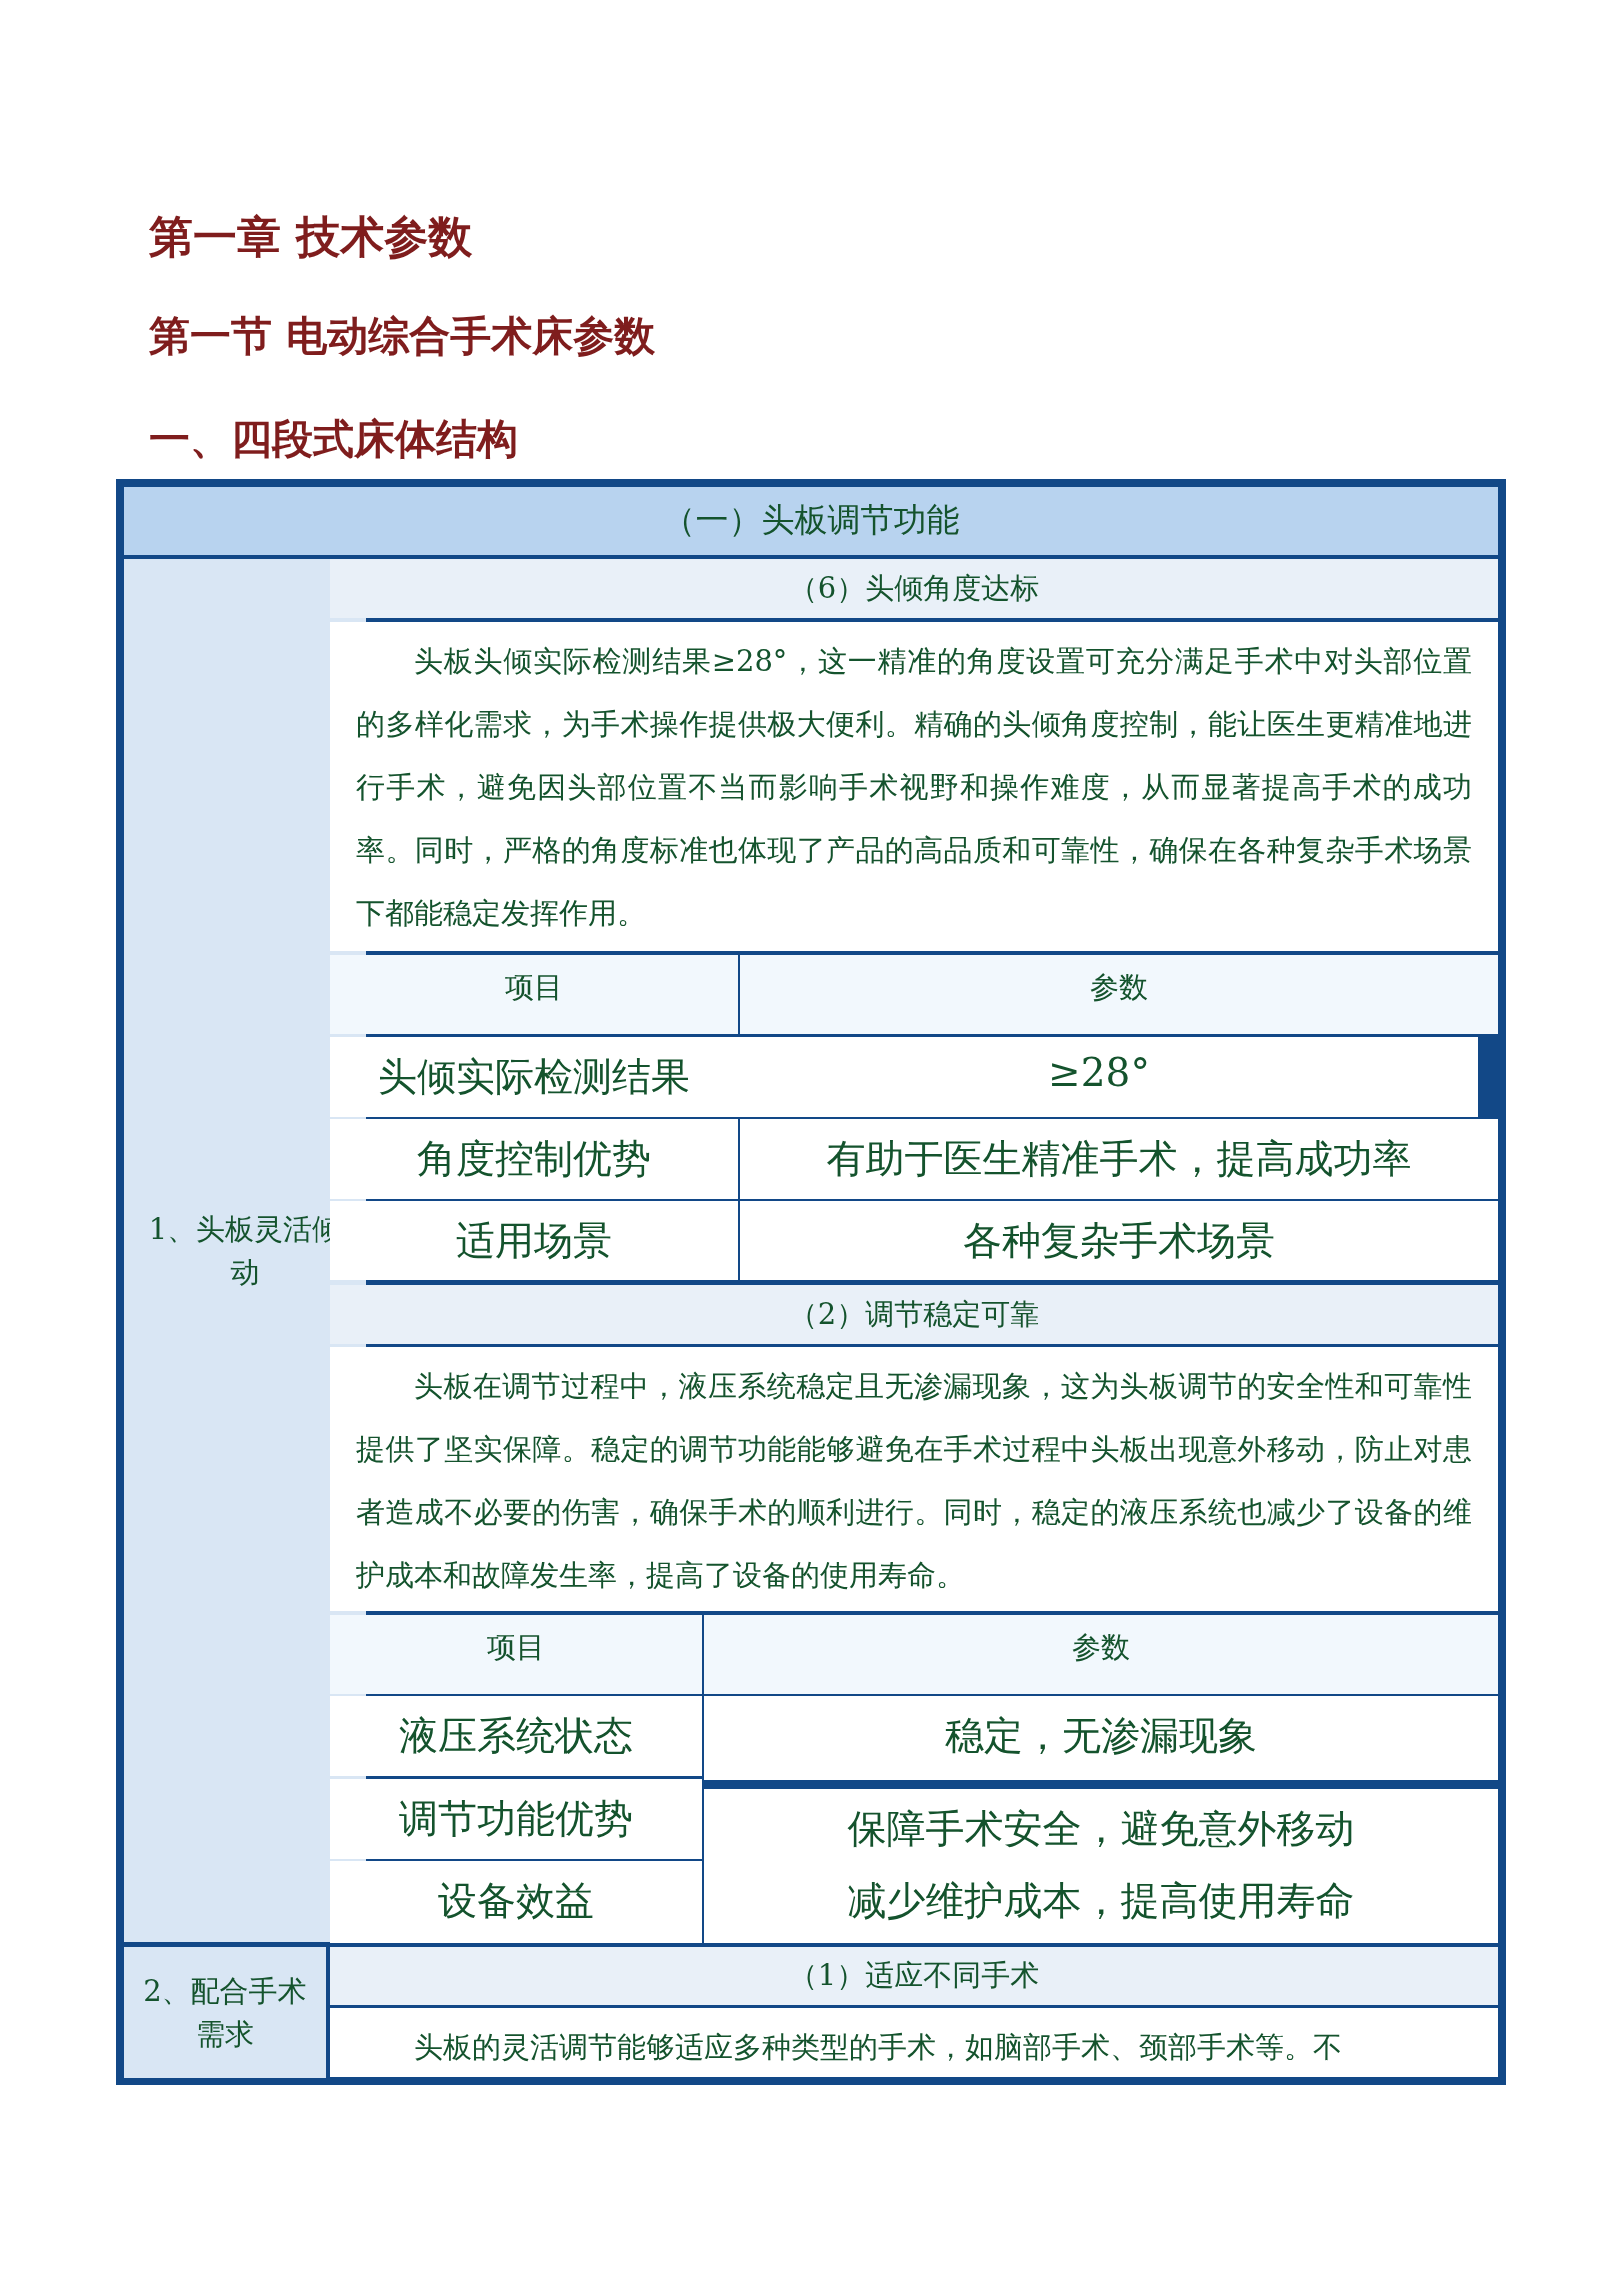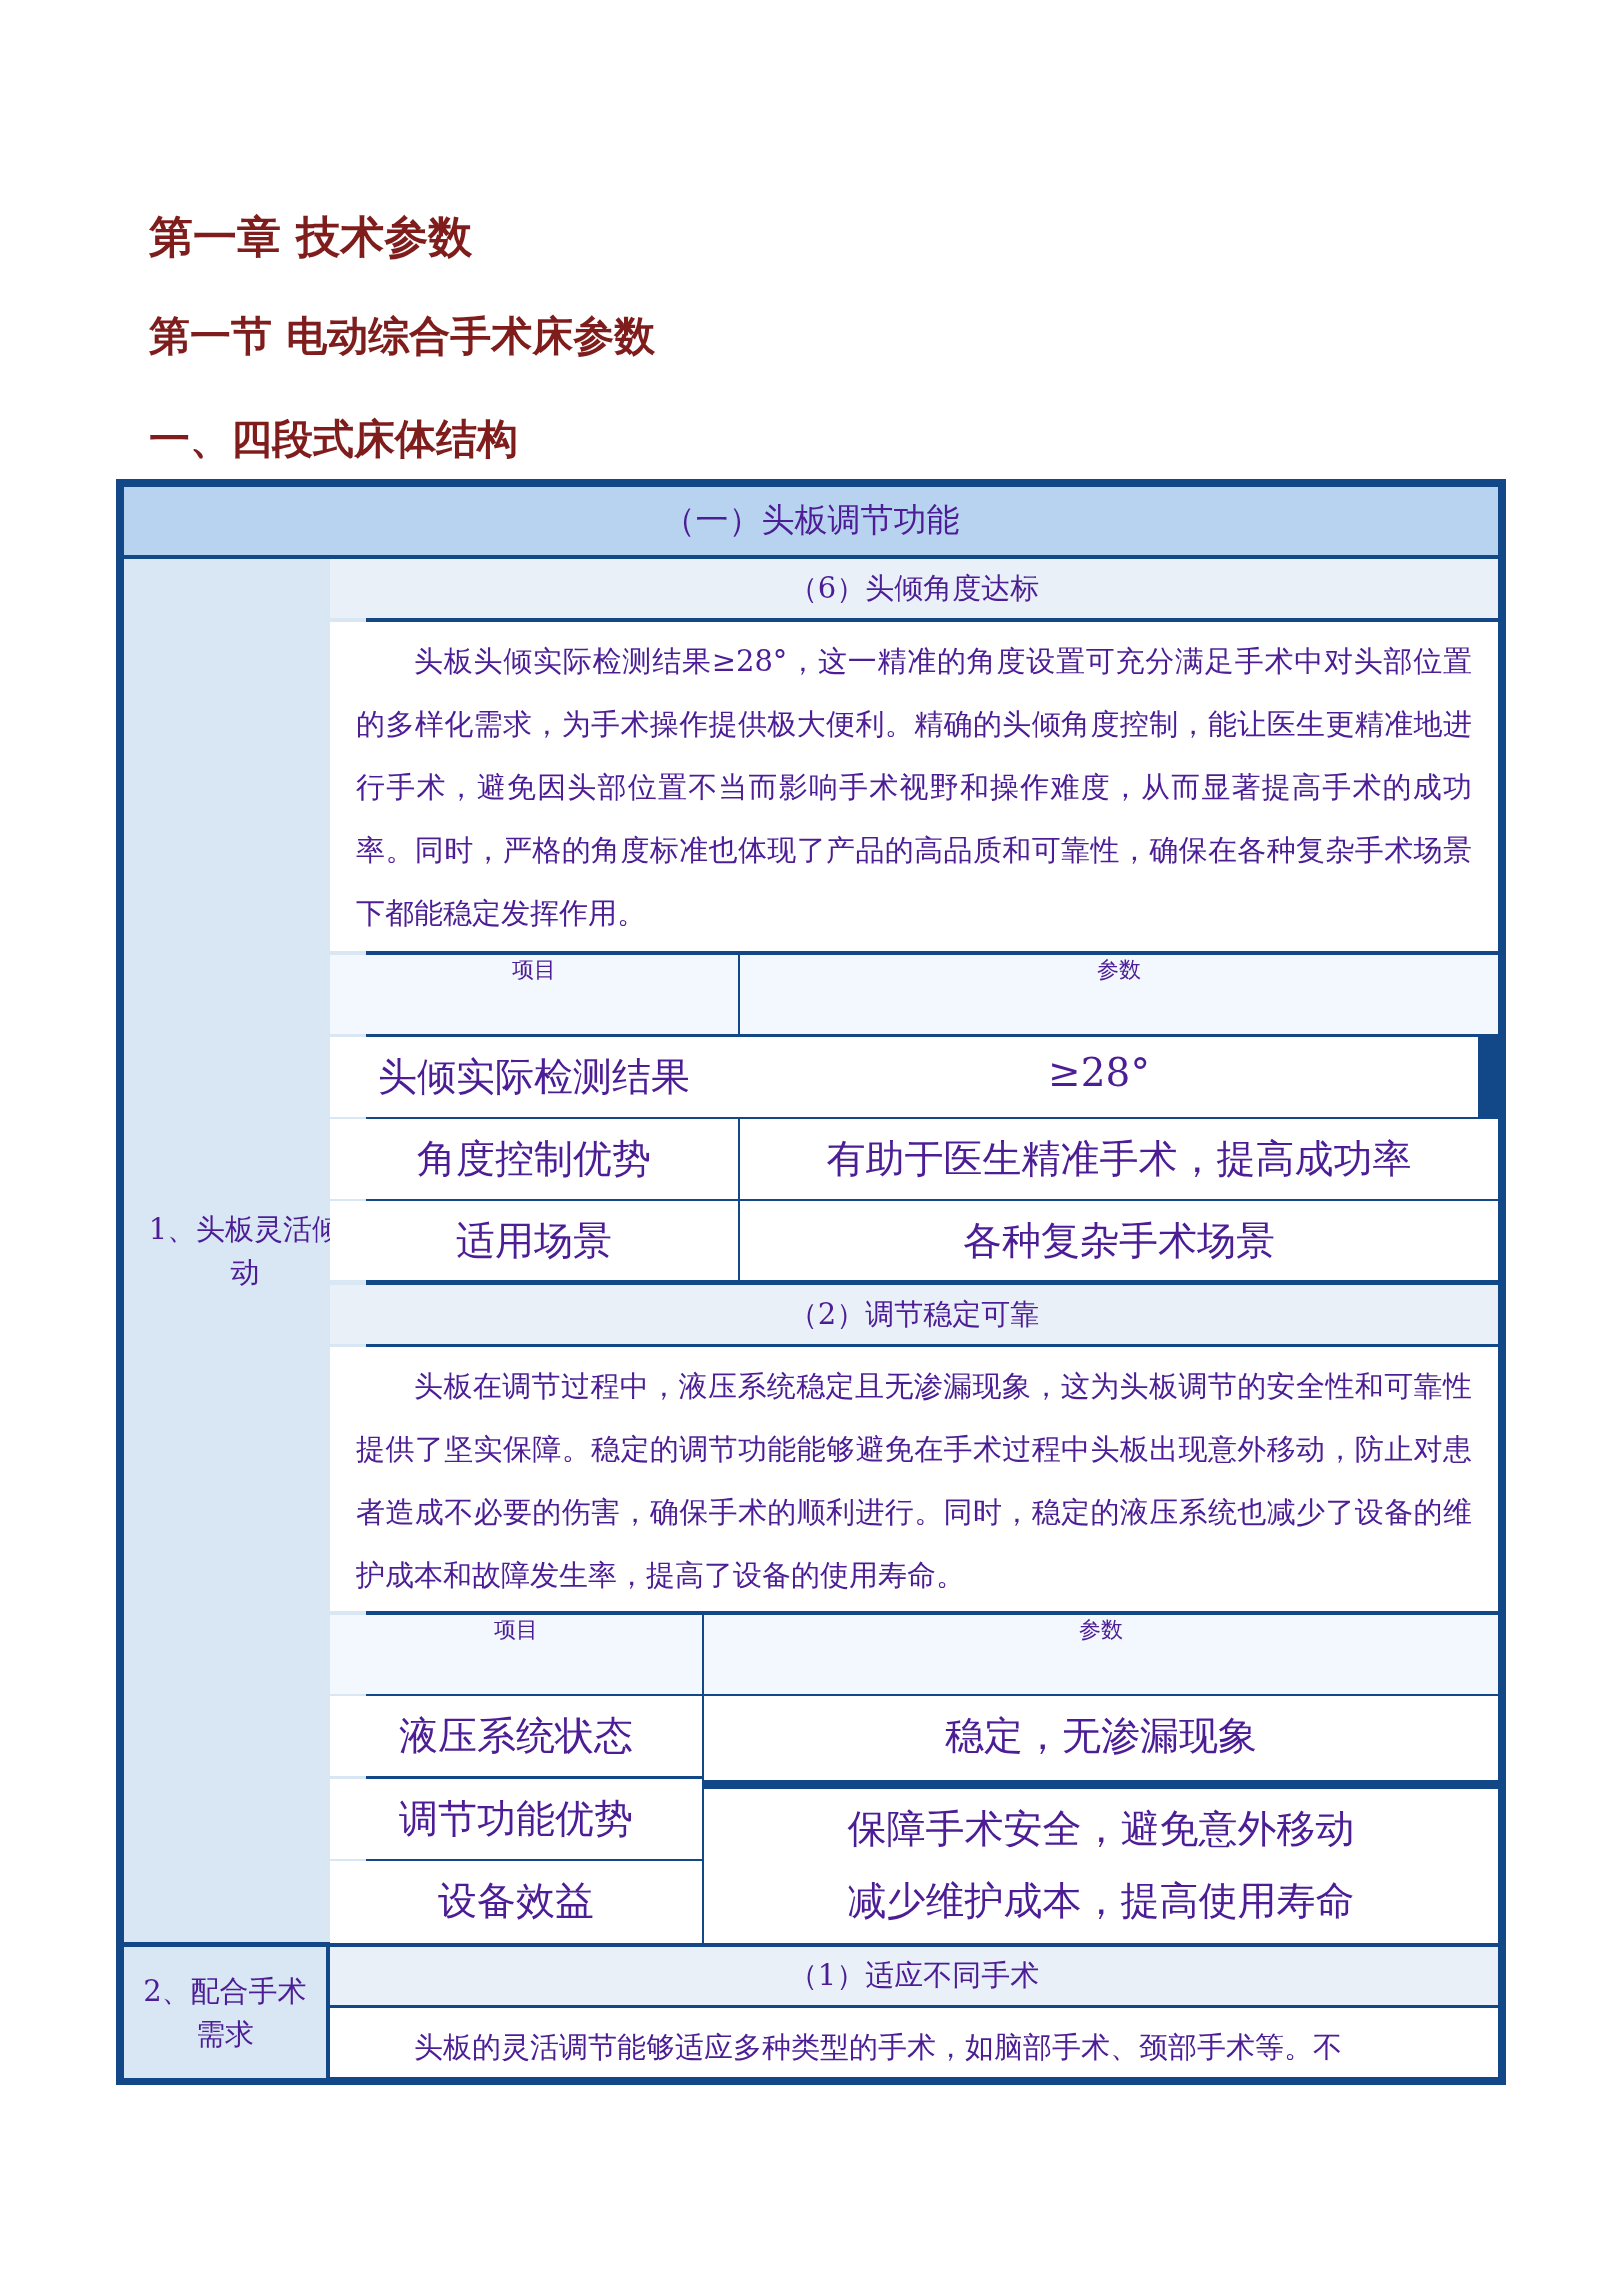--- a/index.html
+++ b/index.html
@@ -7,28 +7,28 @@
   .serif { font-family: "DejaVu Serif", "Liberation Serif", serif; }
   .sans  { font-family: "DejaVu Sans", "Liberation Sans", sans-serif; }
   .heading { position:absolute; left:149px; color:#7f1d1d; font-weight:bold; white-space:nowrap; }
   .h1 { top:208px; font-size:44px; }
   .h2 { top:309px; font-size:41px; }
   .h3 { top:412px; font-size:41px; }
 
   .tbl { position:absolute; left:116px; top:479px; width:1390px; height:1606px;
          background:#124887; box-sizing:border-box; }
   .cell { position:absolute; box-sizing:border-box; display:flex; align-items:center; justify-content:center;
-          color:#4c1d95; text-align:center; }
+          color:#14532d; text-align:center; }
   .hdr { background:#b8d3ef; font-size:33px; }
   .left { background:#d9e6f4; font-size:29px; line-height:43px; padding:0 13px; }
   .sub { background:#e9f0f8; font-size:29px; }
   .para { background:#ffffff; font-size:29px; line-height:63px; text-align:justify; display:block;
           padding:7.9px 26px 0 26px; }
   .para p { margin:0; text-indent:58px; }
-  .ithead { background:#f2f8fd; font-size:22px; align-items:flex-start; }
+  .ithead { background:#f2f8fd; font-size:29px; align-items:flex-start; padding-top:13px; }
   .icell  { background:#ffffff; font-size:39px; align-items:flex-start; padding-top:13px; }
 </style>
 </head>
 <body>
 
 <div class="heading h1 sans">第一章  技术参数</div>
 <div class="heading h2 sans">第一节  电动综合手术床参数</div>
 <div class="heading h3 sans">一、四段式床体结构</div>
 
 <div class="tbl serif">

